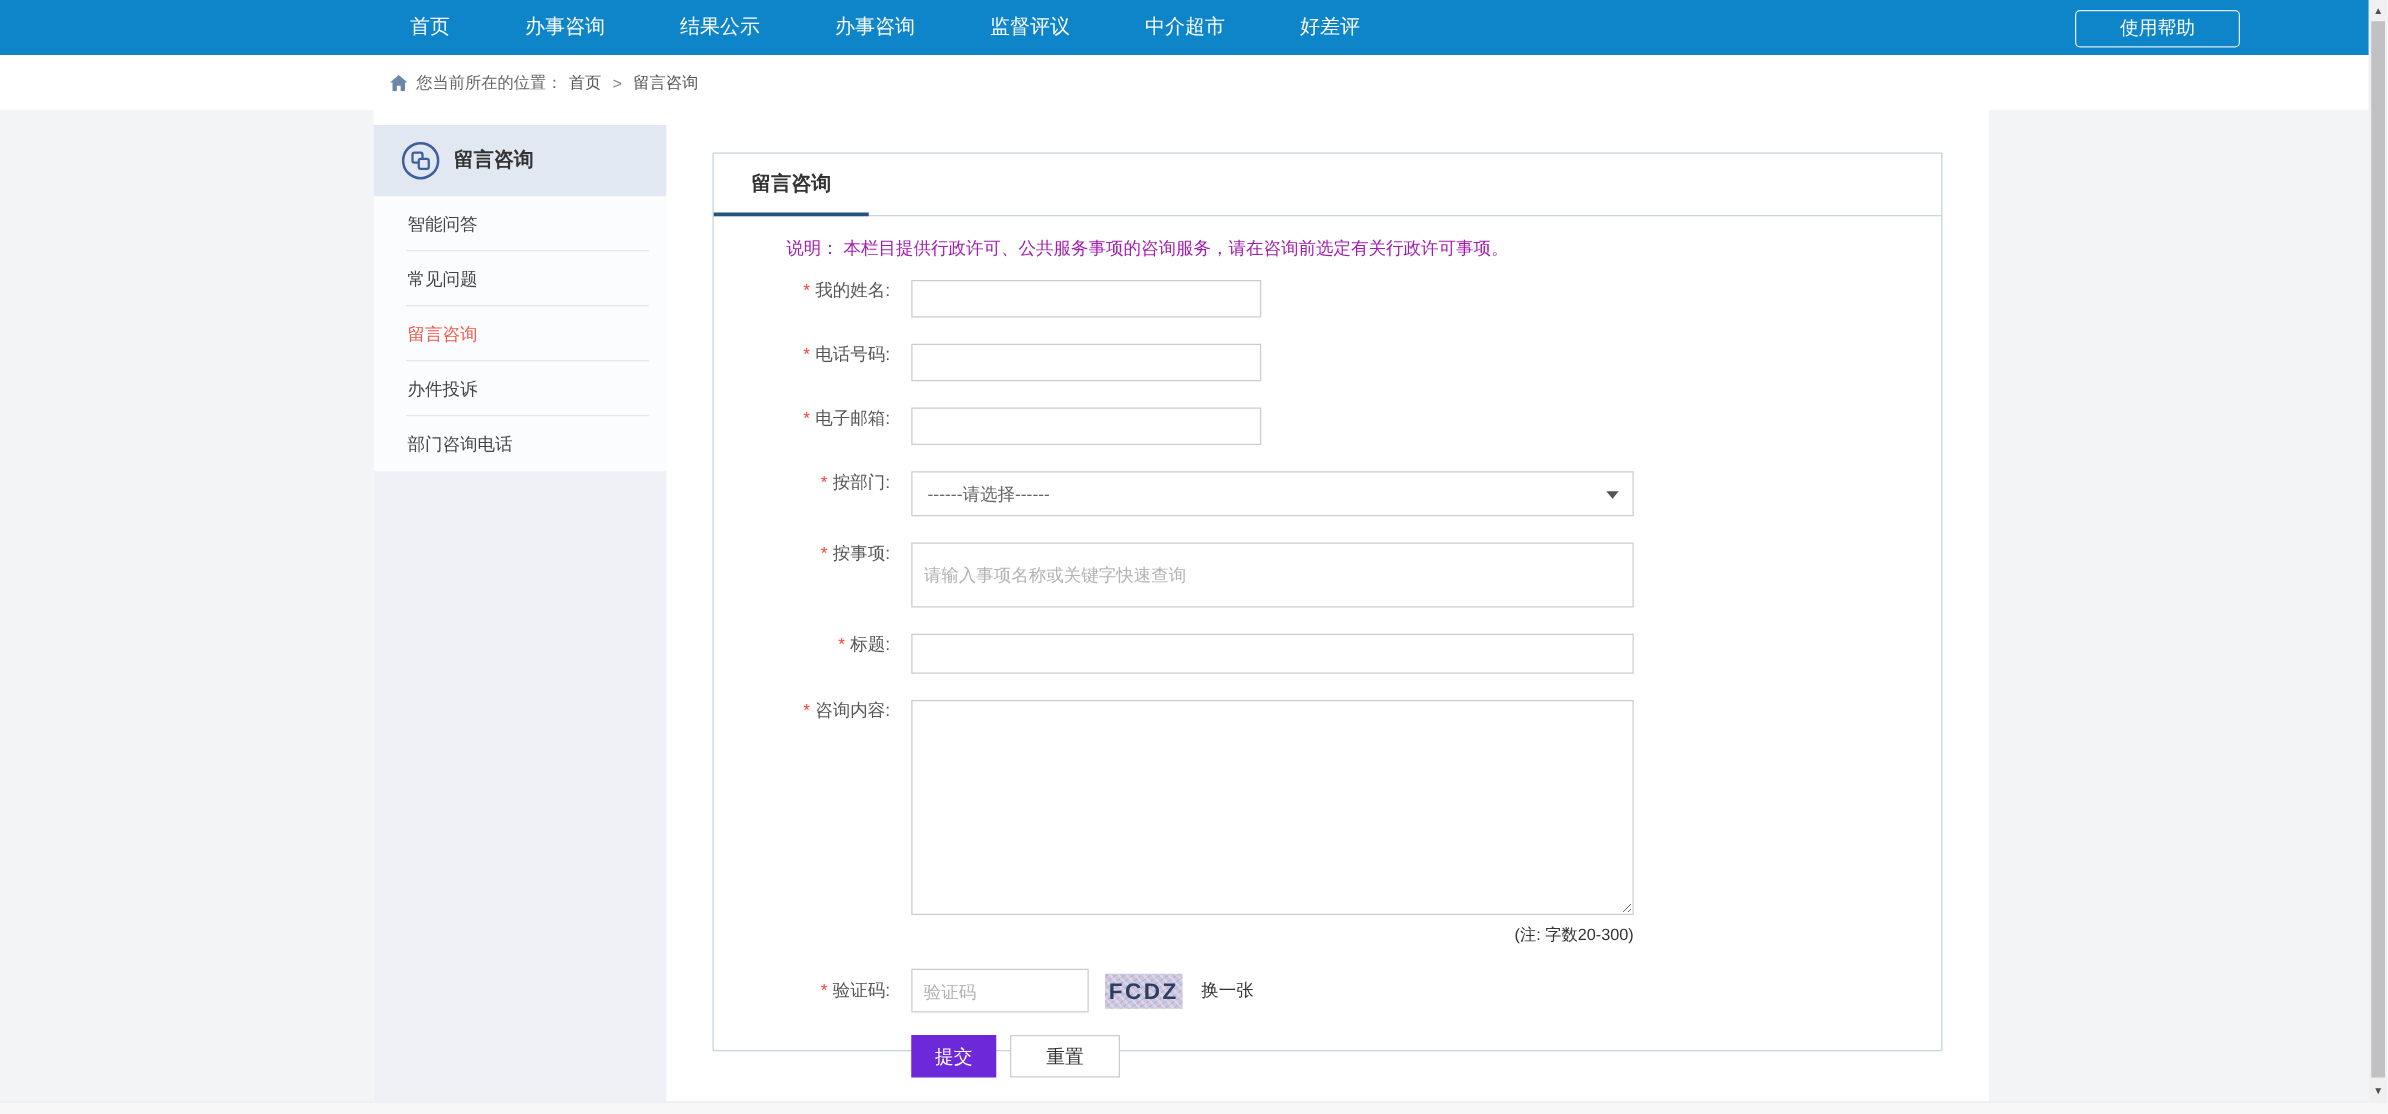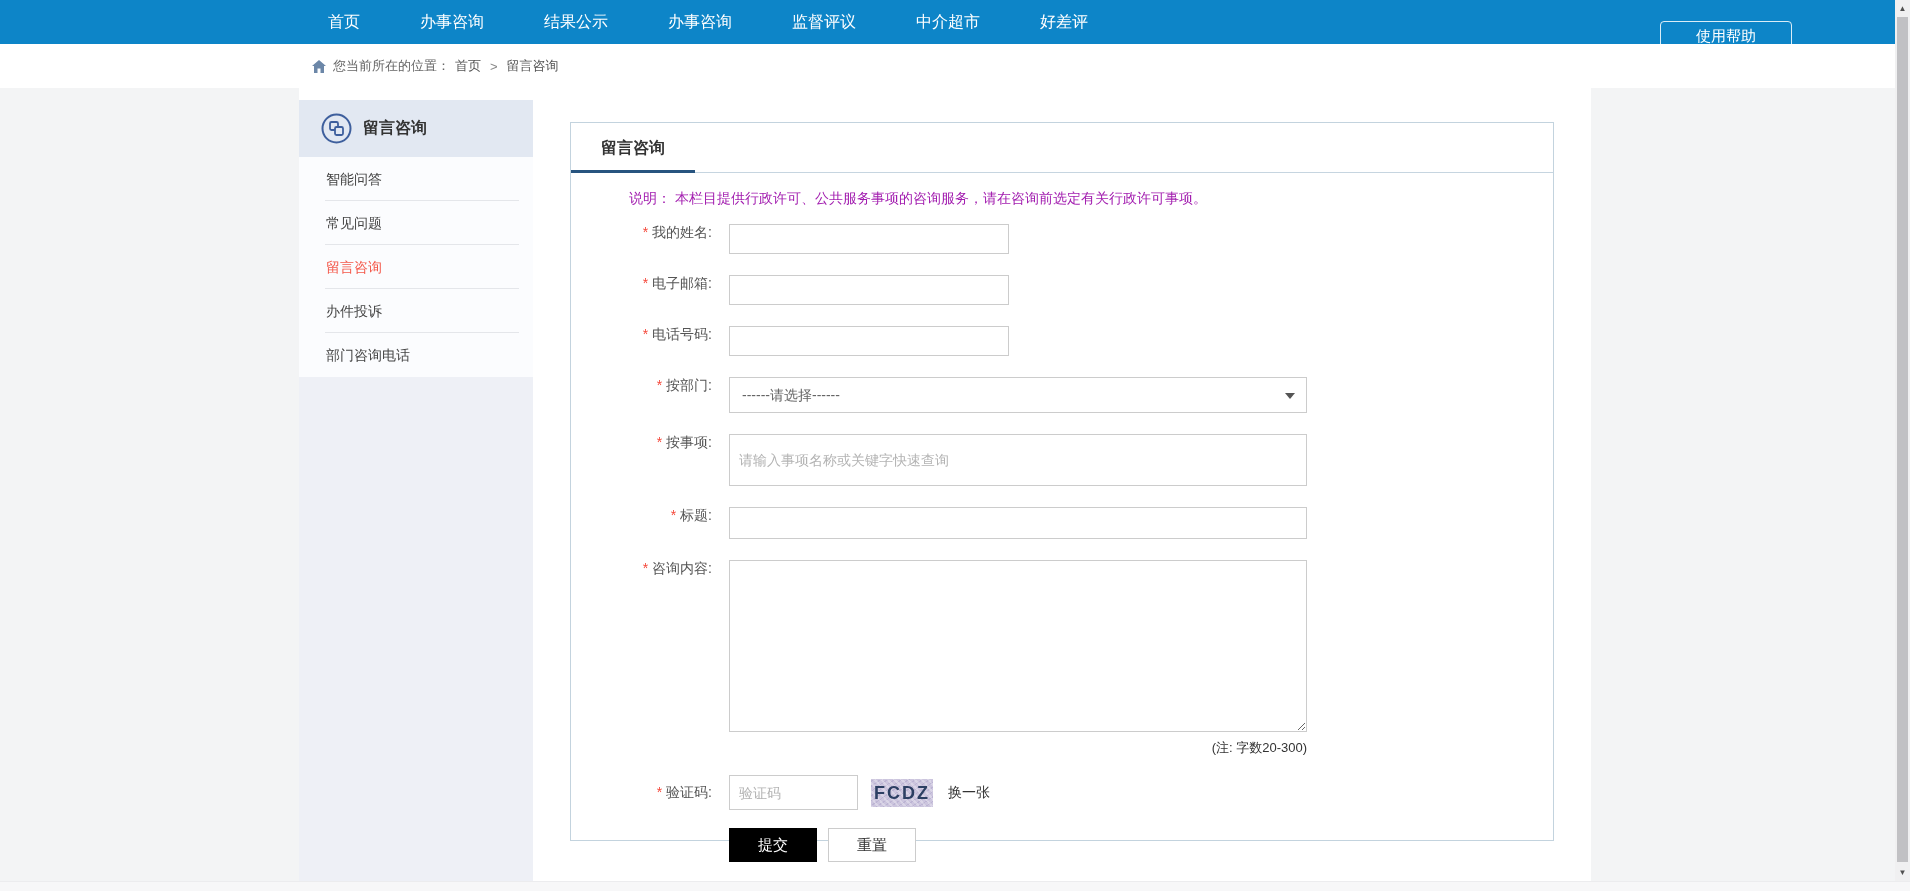--- a/index.html
+++ b/index.html
@@ -3,21 +3,21 @@
 <meta charset="utf-8">
 <style>
   * { margin:0; padding:0; box-sizing:border-box; }
   html,body { width:1910px; height:891px; overflow:hidden; }
   body { position:relative; background:#f3f4f5; font-family:"Liberation Sans","DejaVu Sans",sans-serif; }
 
   
   .navbar { position:absolute; top:0; left:0; width:1895px; height:44px; background:#0d85c8; }
   .nav-items { display:flex; margin-left:298px; height:44px; }
   .nav-item { color:#fff; font-size:16px; line-height:44px; padding:0 30px; cursor:pointer; white-space:nowrap; }
-  .help-btn { position:absolute; right:103px; top:21px; width:132px; height:30px; line-height:28px;
+  .help-btn { position:absolute; right:103px; top:8px; width:132px; height:30px; line-height:28px;
               text-align:center; color:#fff; font-size:15px; border:1px solid rgba(255,255,255,.85);
               border-radius:4px; background:transparent; cursor:pointer; }
 
   
   .breadcrumb-bar { position:absolute; top:44px; left:0; width:1895px; height:44px; background:#fff; }
   .breadcrumb { display:flex; align-items:center; margin-left:312px; height:44px; font-size:13px; color:#666; }
   .breadcrumb .home-icon { margin-right:7px; display:inline-flex; }
   .breadcrumb .crumb { margin:0 5px; color:#555; cursor:pointer; }
   .breadcrumb .sep { margin:0 4px; color:#888; }
 
@@ -54,31 +54,31 @@
   input.text.title { width:578px; height:32px; }
   .select-box { position:relative; width:578px; height:36px; border:1px solid #ccc; background:#fff;
                 line-height:34px; padding:0 12px; font-size:14px; color:#666; cursor:pointer; }
   .select-arrow { position:absolute; right:11px; top:15px; width:0; height:0;
                   border-left:5px solid transparent; border-right:5px solid transparent; border-top:6px solid #555; }
   textarea.content { width:578px; height:172px; border:1px solid #ccc; resize:both; font-size:14px;
                      padding:8px; color:#333; outline:none; font-family:inherit; }
   .textarea-note { margin:7px 0 18px 158px; width:578px; text-align:right; font-size:13px; color:#333; }
 
   .captcha-row { display:flex; align-items:center; margin-bottom:18px; }
-  input.text.captcha { width:129px; height:35px; }
+  input.text.captcha { width:142px; height:35px; }
   .captcha-img { margin-left:13px; width:62px; height:28px; line-height:28px; text-align:center; cursor:pointer;
                  background:#ccc5de;
                  background-image:repeating-linear-gradient(48deg, rgba(255,255,255,.28) 0 2px, rgba(0,0,0,0) 2px 5px),
                                   repeating-linear-gradient(-35deg, rgba(140,130,180,.25) 0 1px, rgba(0,0,0,0) 1px 4px);
                  font-family:Liberation Sans, sans-serif; font-weight:bold; font-size:18px;
                  color:#2c3f63; letter-spacing:2px; }
   .captcha-refresh { margin-left:15px; font-size:14px; color:#333; cursor:pointer; }
 
   .btn-row { display:flex; margin-left:158px; }
-  .btn-submit { width:88px; height:34px; background:#000000; color:#fff; font-size:15px; border:none; cursor:pointer; }
+  .btn-submit { width:68px; height:34px; background:#6d28d9; color:#fff; font-size:15px; border:none; cursor:pointer; }
   .btn-reset { width:88px; height:34px; background:#fff; color:#333; font-size:15px; border:1px solid #ccc; margin-left:11px; cursor:pointer; }
 
   
   .v-scrollbar { position:absolute; right:0; top:0; width:15px; height:881px; background:#f0f0f1; }
   .v-arrow { position:absolute; left:0; width:15px; height:15px; text-align:center; line-height:15px;
              font-size:8px; color:#505050; cursor:pointer; }
   .v-arrow.up { top:1px; }
   .v-arrow.down { bottom:1px; }
   .v-thumb { position:absolute; left:2px; top:17px; width:11px; height:845px; background:#c1c1c4; cursor:pointer; }
   .h-scrollbar { position:absolute; left:0; bottom:0; width:1910px; height:10px; background:#f7f7f8; border-top:1px solid #ececee; }
@@ -141,26 +141,26 @@
       <div class="notice">说明： 本栏目提供行政许可、公共服务事项的咨询服务，请在咨询前选定有关行政许可事项。</div>
 
       <div class="form">
 
         <div class="form-row">
           <div class="form-label"><span class="star">*</span><span>我的姓名:</span></div>
           <input class="text" type="text" style="">
         </div>
 
         <div class="form-row">
+          <div class="form-label"><span class="star">*</span><span>电话号码:</span></div>
+          <input class="text" type="text" style="">
+        </div>
+
+        <div class="form-row">
           <div class="form-label"><span class="star">*</span><span>电子邮箱:</span></div>
-          <input class="text" type="text" style="">
-        </div>
-
-        <div class="form-row">
-          <div class="form-label"><span class="star">*</span><span>电话号码:</span></div>
           <input class="text" type="text" style="">
         </div>
 
         <div class="form-row">
           <div class="form-label"><span class="star">*</span><span>按部门:</span></div>
           <div class="select-box">
             <span>------请选择------</span>
             <span class="select-arrow"></span>
           </div>
         </div>

